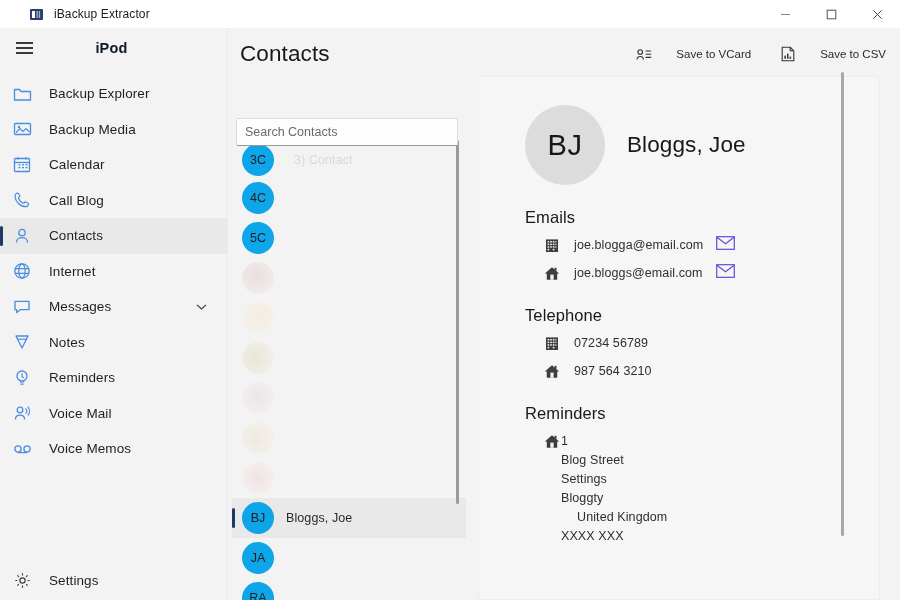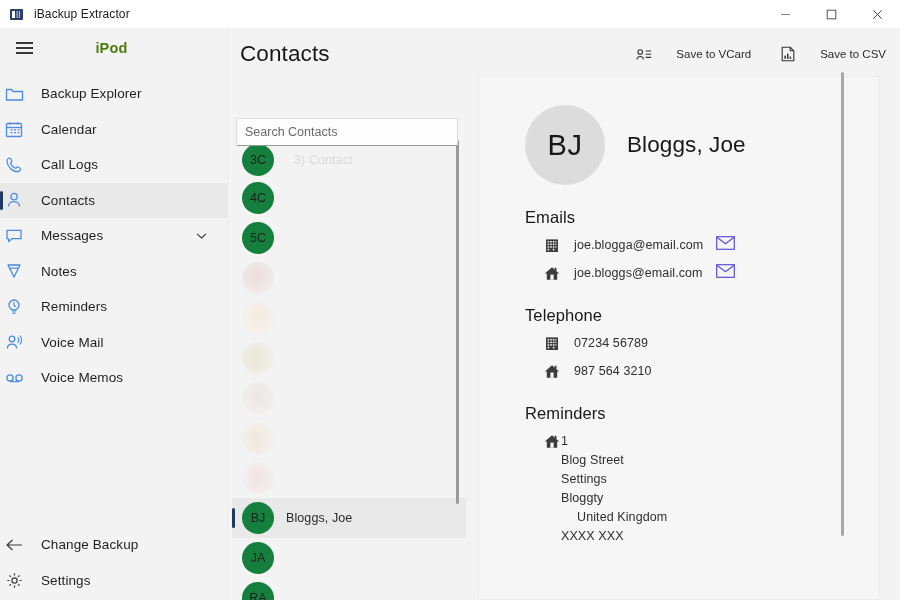--- a/index.html
+++ b/index.html
@@ -6,21 +6,21 @@
   html, body {
     width: 900px; height: 600px;
     font-family: "Liberation Sans", sans-serif;
     background: #ffffff; overflow: hidden;
   }
   .app { position: relative; width: 900px; height: 600px; background: #ffffff; }
 
   
   .titlebar {
     position: absolute; left: 0; top: 0; width: 900px; height: 28px;
-    background: #ffffff; display: flex; align-items: center;
+    background: #ffffff; display: flex; align-items: center; padding-left: 20px;
   }
   .tb-icon { margin-left: 9px; width: 16px; height: 16px; display: flex; align-items: center; }
   .tb-title { margin-left: 9px; font-size: 12px; color: #1b1b1b; letter-spacing: .1px; }
   .tb-spacer { flex: 1; }
   .wbtn {
     width: 46px; height: 28px; display: flex; align-items: center; justify-content: center;
     color: #4a4a4a;
   }
   .wbtn svg { display: block; }
 
@@ -30,26 +30,26 @@
     background: #f3f3f3; border-right: 1px solid #eaeaea;
   }
   .sb-head { height: 40px; display: flex; align-items: center; }
   .hamburger { width: 48px; height: 40px; display: flex; align-items: center; justify-content: center; }
   .hamburger span {
     display: block; width: 17px; height: 1.5px; background: #3a3a3a;
     box-shadow: 0 5px 0 #3a3a3a, 0 -5px 0 #3a3a3a;
   }
   .device-name {
     flex: 1; text-align: center; font-size: 14.5px; font-weight: bold;
-    color: #4d7c0f; padding-right: 52px; letter-spacing: .2px;
+    color: #0f172a; padding-right: 52px; letter-spacing: .2px;
   }
   .nav { margin-top: 8px; }
   .nav-item {
     position: relative; height: 35.5px; display: flex; align-items: center;
-    padding-left: 0; cursor: default;
+    padding-left: 8px; cursor: default;
   }
   .nav-item.active { background: #e9e9e9; }
   .nav-item.active::before {
     content: ""; position: absolute; left: 0; top: 8px; bottom: 8px;
     width: 3px; border-radius: 2px; background: #1f3864;
   }
   .nav-ico {
     width: 28px; height: 20px; display: flex; align-items: center; justify-content: center;
     color: #4a8ce0; flex: none;
   }
@@ -87,21 +87,21 @@
   .row {
     position: relative; height: 40px; display: flex; align-items: center;
     padding-left: 10px;
   }
   .row.selected { background: #e9e9e9; }
   .row.selected::before {
     content: ""; position: absolute; left: 0; top: 10px; bottom: 10px;
     width: 3px; border-radius: 2px; background: #1f3864;
   }
   .av {
-    width: 32px; height: 32px; border-radius: 50%; background: #15803d;
+    width: 32px; height: 32px; border-radius: 50%; background: #0ea5e9;
     display: flex; align-items: center; justify-content: center;
     font-size: 12.5px; color: #1e1e1e; flex: none; overflow: hidden;
   }
   .av.ghost { background: #f0efee; }
   .av.ghost .blob { width: 100%; height: 100%; }
   .row-name { font-size: 12.5px; color: #2a2a2a; margin-left: 12px; letter-spacing: .1px; }
   .row-name.dim { color: #d9d9d9; margin-left: 20px; }
   .list-scroll {
     position: absolute; left: 228px; top: 112px; width: 3px; height: 364px;
     background: #9b9b9b; border-radius: 2px;
@@ -179,52 +179,72 @@
 
       <div class="nav-item">
         <span class="nav-ico">
           <svg width="19" height="16" viewBox="0 0 19 16">
               <path d="M1.5 3.5h5l1.6 2h9.4v8.5H1.5z" fill="none" stroke="#4a8ce0" stroke-width="1.3" stroke-linejoin="round"></path>
             </svg>
         </span>
         <span class="nav-label">Backup Explorer</span>
       </div>
 
+      <div class="nav-item">
+        <span class="nav-ico">
+          <svg width="19" height="16" viewBox="0 0 19 16">
+              <rect x="1.5" y="2.5" width="16" height="11" rx="1" fill="none" stroke="#4a8ce0" stroke-width="1.3"></rect>
+              <path d="M3 11.5l4-4 3 3 3-3 3.5 3.5" fill="none" stroke="#4a8ce0" stroke-width="1.2"></path>
+              <circle cx="6" cy="6" r="1.2" fill="#4a8ce0"></circle>
+            </svg>
+        </span>
+        <span class="nav-label">Backup Media</span>
+      </div>
 
       <div class="nav-item">
         <span class="nav-ico">
           <svg width="18" height="17" viewBox="0 0 18 17">
               <rect x="1.5" y="2.5" width="15" height="13" rx="1" fill="none" stroke="#4a8ce0" stroke-width="1.3"></rect>
               <path d="M1.5 6.5h15" stroke="#4a8ce0" stroke-width="1.3"></path>
               <path d="M5.5 8.8h2M9 8.8h2M12.5 8.8h2M5.5 11.6h2M9 11.6h2M12.5 11.6h2" stroke="#4a8ce0" stroke-width="1.2"></path>
               <path d="M5 1.2v2.4M13 1.2v2.4" stroke="#4a8ce0" stroke-width="1.2"></path>
             </svg>
         </span>
         <span class="nav-label">Calendar</span>
       </div>
 
       <div class="nav-item">
         <span class="nav-ico">
           <svg width="18" height="18" viewBox="0 0 18 18">
               <path d="M4.6 2.2c1 0 1.6 1.2 2.1 2.4.3.8-.1 1.3-.8 1.8-.5.4-.5.9-.1 1.7.8 1.7 2.1 3 3.8 3.8.8.4 1.3.4 1.7-.1.5-.7 1-1.1 1.8-.8 1.2.5 2.4 1.1 2.4 2.1 0 1.4-1.5 2.6-3 2.6C7.3 15.7 2.3 10.7 2 5.2c0-1.5 1.2-3 2.6-3z" fill="none" stroke="#4a8ce0" stroke-width="1.25" stroke-linejoin="round"></path>
             </svg>
         </span>
-        <span class="nav-label">Call Logs</span>
+        <span class="nav-label">Call Blog</span>
       </div>
 
       <div class="nav-item active">
         <span class="nav-ico">
           <svg width="18" height="18" viewBox="0 0 18 18">
               <circle cx="9" cy="5.6" r="3.2" fill="none" stroke="#4a8ce0" stroke-width="1.3"></circle>
               <path d="M3.4 15.6c0-3.1 2.5-5 5.6-5s5.6 1.9 5.6 5" fill="none" stroke="#4a8ce0" stroke-width="1.3"></path>
             </svg>
         </span>
         <span class="nav-label">Contacts</span>
       </div>
 
+      <div class="nav-item">
+        <span class="nav-ico">
+          <svg width="18" height="18" viewBox="0 0 18 18">
+              <circle cx="9" cy="9" r="7.2" fill="none" stroke="#4a8ce0" stroke-width="1.3"></circle>
+              <ellipse cx="9" cy="9" rx="3.2" ry="7.2" fill="none" stroke="#4a8ce0" stroke-width="1.2"></ellipse>
+              <path d="M2 6.6h14M2 11.4h14" stroke="#4a8ce0" stroke-width="1.2"></path>
+            </svg>
+        </span>
+        <span class="nav-label">Internet</span>
+      </div>
 
       <div class="nav-item">
         <span class="nav-ico">
           <svg width="18" height="17" viewBox="0 0 18 17">
               <path d="M2 3.3h14v8.4H7.2L3.6 14.6v-2.9H2z" fill="none" stroke="#4a8ce0" stroke-width="1.3" stroke-linejoin="round"></path>
             </svg>
         </span>
         <span class="nav-label">Messages</span>
         <span class="chev">
           <svg width="11" height="8" viewBox="0 0 11 8">
@@ -271,28 +291,20 @@
               <circle cx="5" cy="7" r="3.1" fill="none" stroke="#4a8ce0" stroke-width="1.3"></circle>
               <circle cx="14" cy="7" r="3.1" fill="none" stroke="#4a8ce0" stroke-width="1.3"></circle>
               <path d="M5 10.6h9" stroke="#4a8ce0" stroke-width="1.2"></path>
             </svg>
         </span>
         <span class="nav-label">Voice Memos</span>
       </div>
     </div>
 
     <div class="nav-bottom">
-      <div class="nav-item">
-        <span class="nav-ico">
-          <svg width="19" height="14" viewBox="0 0 19 14">
-              <path d="M17 7H2M7.5 2L2 7l5.5 5" fill="none" stroke="#3c3c3c" stroke-width="1.2" stroke-linejoin="round"></path>
-            </svg>
-        </span>
-        <span class="nav-label">Change Backup</span>
-      </div>
       <div class="nav-item">
         <span class="nav-ico">
           <svg width="17" height="17" viewBox="0 0 17 17">
               <circle cx="8.5" cy="8.5" r="2.6" fill="none" stroke="#3c3c3c" stroke-width="1.2"></circle>
               <path d="M8.5 1.3v2.1M8.5 13.6v2.1M1.3 8.5h2.1M13.6 8.5h2.1M3.4 3.4l1.5 1.5M12.1 12.1l1.5 1.5M13.6 3.4l-1.5 1.5M4.9 12.1l-1.5 1.5" stroke="#3c3c3c" stroke-width="1.2"></path>
             </svg>
         </span>
         <span class="nav-label">Settings</span>
       </div>
     </div>

